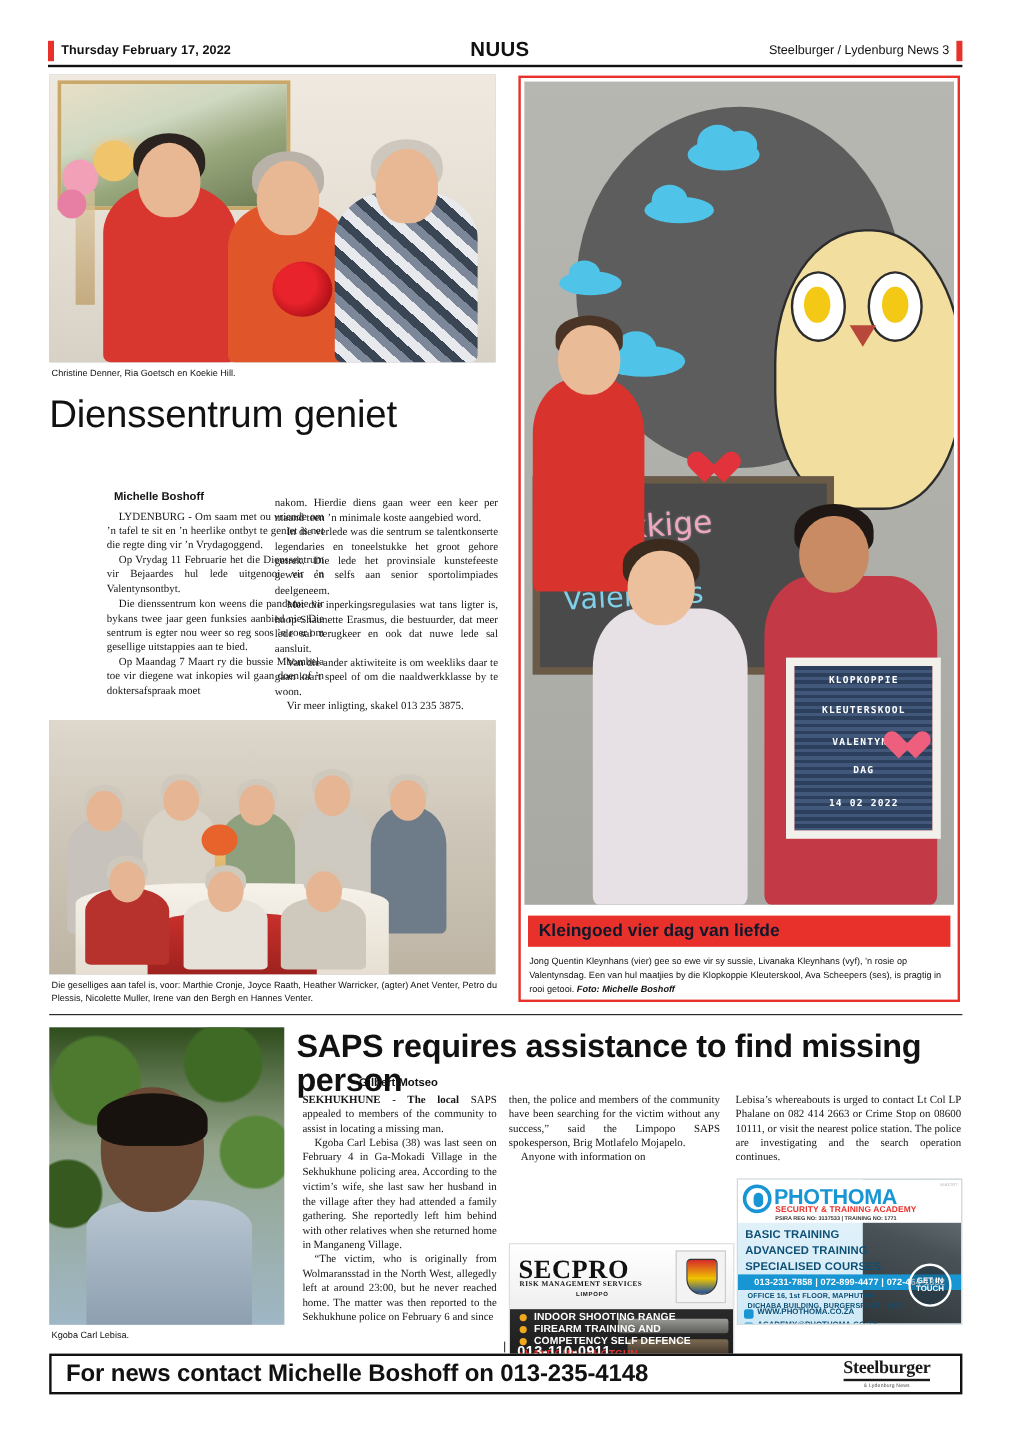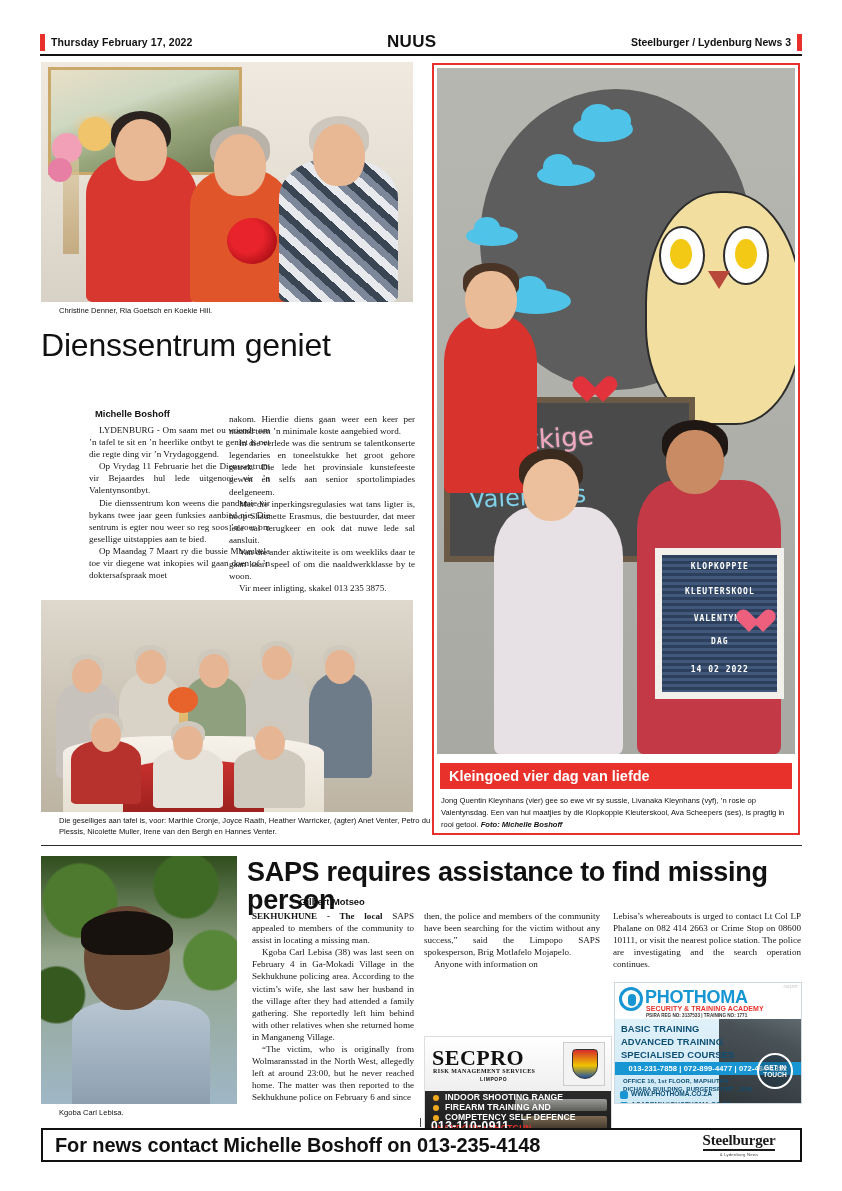--- a/index.html
+++ b/index.html
@@ -30,21 +30,21 @@
     font-size: 10.5px; font-weight: bold; color: #111;
     margin-left: 6px; letter-spacing: .1px; white-space: nowrap;
   }
   .mast-title {
     flex: 1 1 auto; text-align: center;
     font-size: 17px; font-weight: bold; color: #111;
     font-family: "Liberation Sans", sans-serif;
     letter-spacing: .3px;
   }
   .mast-pub {
-    font-size: 10.5px; font-weight: bold; color: #111;
+    font-size: 10.5px; font-weight: normal; color: #111;
     margin-right: 6px; white-space: nowrap;
   }
   .mast-rule {
     position: absolute; left: 40px; top: 54px; width: 762px; height: 2px;
     background: #111;
   }
 
   
   .photo { position: absolute; overflow: hidden; background: #c9c9c9; }
 
@@ -181,21 +181,20 @@
   .man-head{position:absolute;left:44%;bottom:38%;transform:translateX(-50%);
     width:86px;height:104px;border-radius:48%;background:#6a4a35;}
   .man-hair{position:absolute;left:44%;bottom:60%;transform:translateX(-50%);
     width:92px;height:44px;border-radius:50% 50% 30% 30%;background:#17120e;}
 
   
   .cap {
     position: absolute;
     font-size: 7.6px; color: #111; line-height: 1.45;
     font-family: "Liberation Sans", sans-serif;
-    margin-left: 16px;
   }
   #cap-ladies { left: 43px; top: 305px; width: 372px; }
   #cap-table  { left: 43px; top: 815px; width: 374px; }
   #cap-man    { left: 43px; top: 1107px; width: 200px; }
 
   
   .headline {
     position: absolute; left: 41px; top: 326px; width: 376px;
     font-size: 32px; line-height: 1.24; font-weight: normal;
     color: #111; letter-spacing: -0.2px;
@@ -216,21 +215,21 @@
   #lead-col1 { left: 46px; top: 424px; width: 181px; margin-left: 43px; }
   #lead-col2 { left: 229px; top: 413px; width: 186px; }
 
   
   .redbox {
     position: absolute; left: 432px; top: 63px; width: 368px; height: 772px;
     border: 2px solid #e8312a; background: #ffffff;
   }
   .redbox-title {
     position: absolute; left: 440px; top: 763px; width: 352px; height: 26px;
-    background: #e8312a; color: #ffffff; font-size: 14.5px; font-weight: bold;
+    background: #e8312a; color: #0f172a; font-size: 14.5px; font-weight: bold;
     display: flex; align-items: center; padding-left: 9px;
   }
   .redbox-cap {
     position: absolute; left: 441px; top: 795px; width: 352px;
     font-size: 7.6px; line-height: 1.55; color: #111;
   }
   .redbox-cap b { font-style: italic; }
 
   
   .hr-thin {

